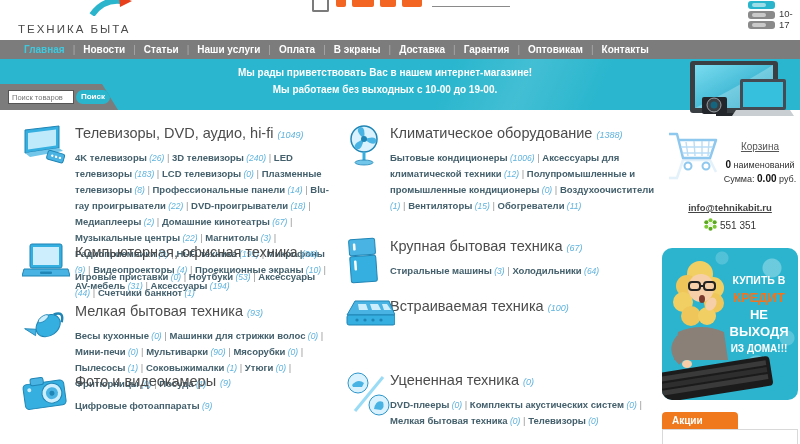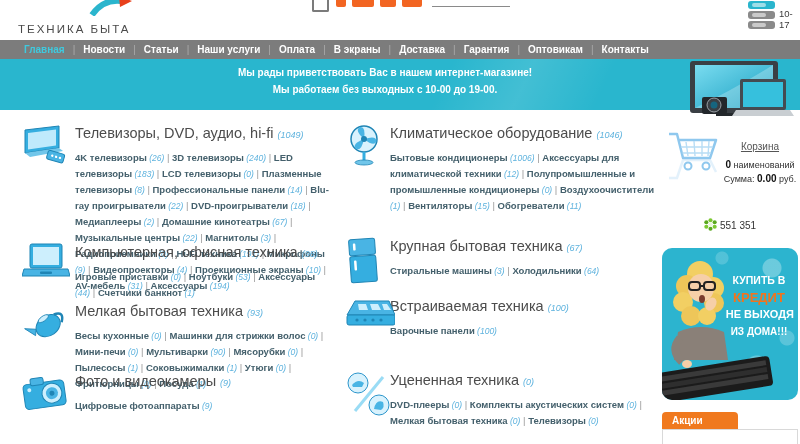--- a/index.html
+++ b/index.html
@@ -77,21 +77,21 @@
       background-image:
         radial-gradient(circle at 110px 20px, rgba(255,255,255,.30) 9px, rgba(255,255,255,0) 10px),
         radial-gradient(circle at 95px 120px, rgba(255,255,255,.25) 12px, rgba(255,255,255,0) 13px),
         radial-gradient(circle at 125px 90px, rgba(255,255,255,.22) 7px, rgba(255,255,255,0) 8px),
         radial-gradient(circle at 20px 135px, rgba(255,255,255,.20) 8px, rgba(255,255,255,0) 9px),
         radial-gradient(circle at 60px 10px, rgba(255,255,255,.18) 6px, rgba(255,255,255,0) 7px);}
   .credit-figure{position:absolute;left:0;top:0;}
   .credit-text{position:absolute;right:4px;top:24px;width:70px;text-align:center;font-weight:bold;line-height:17px;}
   .credit-l1{color:#fff;font-size:10.5px;}
   .credit-l2{color:#f4731c;font-size:13px;}
-  .credit-l3{color:#fff;font-size:11px;text-align:right;}
+  .credit-l3{color:#fff;font-size:13px;}
   .credit-l4{color:#fff;font-size:10px;}
 
   .promo-header{position:absolute;left:2px;top:302px;width:76px;height:17px;background:#f0791e;
       border-radius:4px 4px 0 0;color:#fff;font-weight:bold;font-size:10px;line-height:17px;padding-left:10px;box-sizing:border-box;}
   .promo-box{position:absolute;left:2px;top:319px;width:134px;height:15px;background:#fff;border:1px solid #d9d9d9;}
 </style>
 </head>
 <body>
 
 <div class="page">
@@ -151,20 +151,24 @@
       <rect x="19" y="14" width="78" height="43" fill="url(#scr)"></rect>
       <path d="M19 57 Q55 40 97 14 L97 57 Z" fill="rgba(255,255,255,.25)"></path>
       <rect x="40" y="62" width="36" height="3" fill="#24282c"></rect>
       <rect x="64" y="28" width="46" height="31" rx="2" fill="#444b52"></rect>
       <rect x="67" y="31" width="40" height="25" fill="#36c0dd"></rect>
       <path d="M60 59 L114 59 L118 65 L56 65 Z" fill="#c9ced2"></path>
       <rect x="26" y="46" width="25" height="17" rx="2" fill="#23272b"></rect>
       <circle cx="38" cy="54" r="7" fill="#3a3f44" stroke="#9aa0a5"></circle>
       <circle cx="38" cy="54" r="3.5" fill="#16657f"></circle>
     </svg>
+    <div class="search-tab">
+      <input class="search-input" type="text" placeholder="Поиск товаров" style="">
+      <button class="search-btn">Поиск</button>
+    </div>
   </div>
 
   <div class="category col-left" id="cat-0">
     <svg class="cat-icon" width="48" height="40" viewBox="0 0 48 40">
       <path d="M3 6 L37 2 L37 24 L3 29 Z" fill="#35aee0" stroke="#1f85b5"></path>
       <path d="M6 9 L34 5.5 L34 21.5 L6 25.5 Z" fill="#bfeafc"></path>
       <path d="M3 29 L37 24 L41 27 L8 33 Z" fill="#71c6ea"></path>
       <g transform="rotate(16 33 33)">
         <rect x="25" y="28" width="17" height="9" rx="2" fill="#49b4e4" stroke="#1f85b5"></rect>
         <circle cx="30" cy="32.5" r="1.2" fill="#fff"></circle>
@@ -184,21 +188,21 @@
       <g fill="#49b4e4">
         <path d="M19 15 Q9 6 15 3 Q21 2 19 15"></path>
         <path d="M19 15 Q9 6 15 3 Q21 2 19 15" transform="rotate(120 19 15)"></path>
         <path d="M19 15 Q9 6 15 3 Q21 2 19 15" transform="rotate(240 19 15)"></path>
       </g>
       <circle cx="19" cy="15" r="3" fill="#1f85b5"></circle>
       <rect x="17.5" y="28" width="3" height="9" fill="#35aee0"></rect>
       <ellipse cx="19" cy="38.5" rx="9" ry="2.5" fill="#71c6ea" stroke="#1f85b5" stroke-width="0.8"></ellipse>
     </svg>
     <div class="cat-body">
-      <a class="cat-title">Климатическое оборудование</a><span class="cat-count">(1046)</span>
+      <a class="cat-title">Климатическое оборудование</a><span class="cat-count">(1388)</span>
       <div class="subs"><a class="sub-link">Бытовые кондиционеры</a><span class="sub-count"> (1006)</span><span class="sub-sep"> | </span><a class="sub-link">Аксессуары для климатической техники</a><span class="sub-count"> (12)</span><span class="sub-sep"> | </span><a class="sub-link">Полупромышленные и промышленные кондиционеры</a><span class="sub-count"> (0)</span><span class="sub-sep"> | </span><a class="sub-link">Воздухоочистители</a><span class="sub-count"> (1)</span><span class="sub-sep"> | </span><a class="sub-link">Вентиляторы</a><span class="sub-count"> (15)</span><span class="sub-sep"> | </span><a class="sub-link">Обогреватели</a><span class="sub-count"> (11)</span></div>
     </div>
   </div>
 
   <div class="category col-left" id="cat-2">
     <svg class="cat-icon" width="48" height="36" viewBox="0 0 48 36">
       <rect x="8" y="1" width="32" height="24" rx="2" fill="#35aee0" stroke="#1f85b5"></rect>
       <rect x="11" y="4" width="26" height="18" fill="#cdeffd"></rect>
       <path d="M2 26 L46 26 L48 33 L0 33 Z" fill="#49b4e4" stroke="#1f85b5"></path>
       <rect x="18" y="28.5" width="12" height="2.5" rx="1" fill="#1f85b5"></rect>
@@ -246,21 +250,20 @@
       <path d="M13 7 L21 7 L23 13 L14 13 Z" fill="#cdeffd"></path>
       <path d="M25 7 L33 7 L36 13 L27 13 Z" fill="#cdeffd"></path>
       <path d="M37 7 L42 7 L46 13 L39 13 Z" fill="#cdeffd"></path>
       <circle cx="12" cy="23" r="1.6" fill="#1f85b5"></circle>
         <circle cx="20" cy="23" r="1.6" fill="#1f85b5"></circle>
       <circle cx="28" cy="23" r="1.6" fill="#1f85b5"></circle>
         <circle cx="36" cy="23" r="1.6" fill="#1f85b5"></circle>
     </svg>
     <div class="cat-body">
       <a class="cat-title">Встраиваемая техника</a><span class="cat-count">(100)</span>
-      <div class="subs"><a class="sub-link">Варочные панели</a><span class="sub-count"> (100)</span></div>
     </div>
   </div>
 
   <div class="category col-left" id="cat-6">
     <svg class="cat-icon" width="48" height="42" viewBox="0 0 48 42">
       <g transform="rotate(-8 24 22)">
         <rect x="2" y="10" width="41" height="25" rx="4" fill="#35aee0" stroke="#1f85b5"></rect>
         <rect x="10" y="5" width="13" height="7" rx="2" fill="#49b4e4" stroke="#1f85b5"></rect>
         <circle cx="30" cy="22" r="10" fill="#cdeffd" stroke="#1f85b5"></circle>
         <circle cx="30" cy="22" r="6" fill="#49b4e4"></circle>
@@ -297,20 +300,21 @@
       <g opacity="0.25" transform="translate(0,84) scale(1,-1)">
         <path d="M3 34 L11 34 L17 52 L44 52 L50 40" fill="none" stroke="#8fc8ee" stroke-width="2.5"></path>
       </g>
     </svg>
     <div class="cart-info">
       <a class="cart-title">Корзина</a>
       <div class="cart-line"><b>0</b> <span>наименований</span></div>
       <div class="cart-line"><span>Сумма:</span> <b>0.00</b> <span>руб.</span></div>
     </div>
 
+    <a class="email-link">info@tehnikabit.ru</a>
     <div class="icq-row">
       <svg width="13" height="13" viewBox="0 0 14 14">
         <circle cx="7" cy="2.5" r="2.2" fill="#7cc832"></circle>
           <circle cx="11.5" cy="4.5" r="2.2" fill="#5aa81e"></circle>
         <circle cx="11.5" cy="9.5" r="2.2" fill="#7cc832"></circle>
           <circle cx="7" cy="11.5" r="2.2" fill="#5aa81e"></circle>
         <circle cx="2.5" cy="9.5" r="2.2" fill="#7cc832"></circle>
           <circle cx="2.5" cy="4.5" r="2.2" fill="#5aa81e"></circle>
         <circle cx="7" cy="7" r="2.4" fill="#eaf6dc"></circle>
       </svg><span>551 351</span>

